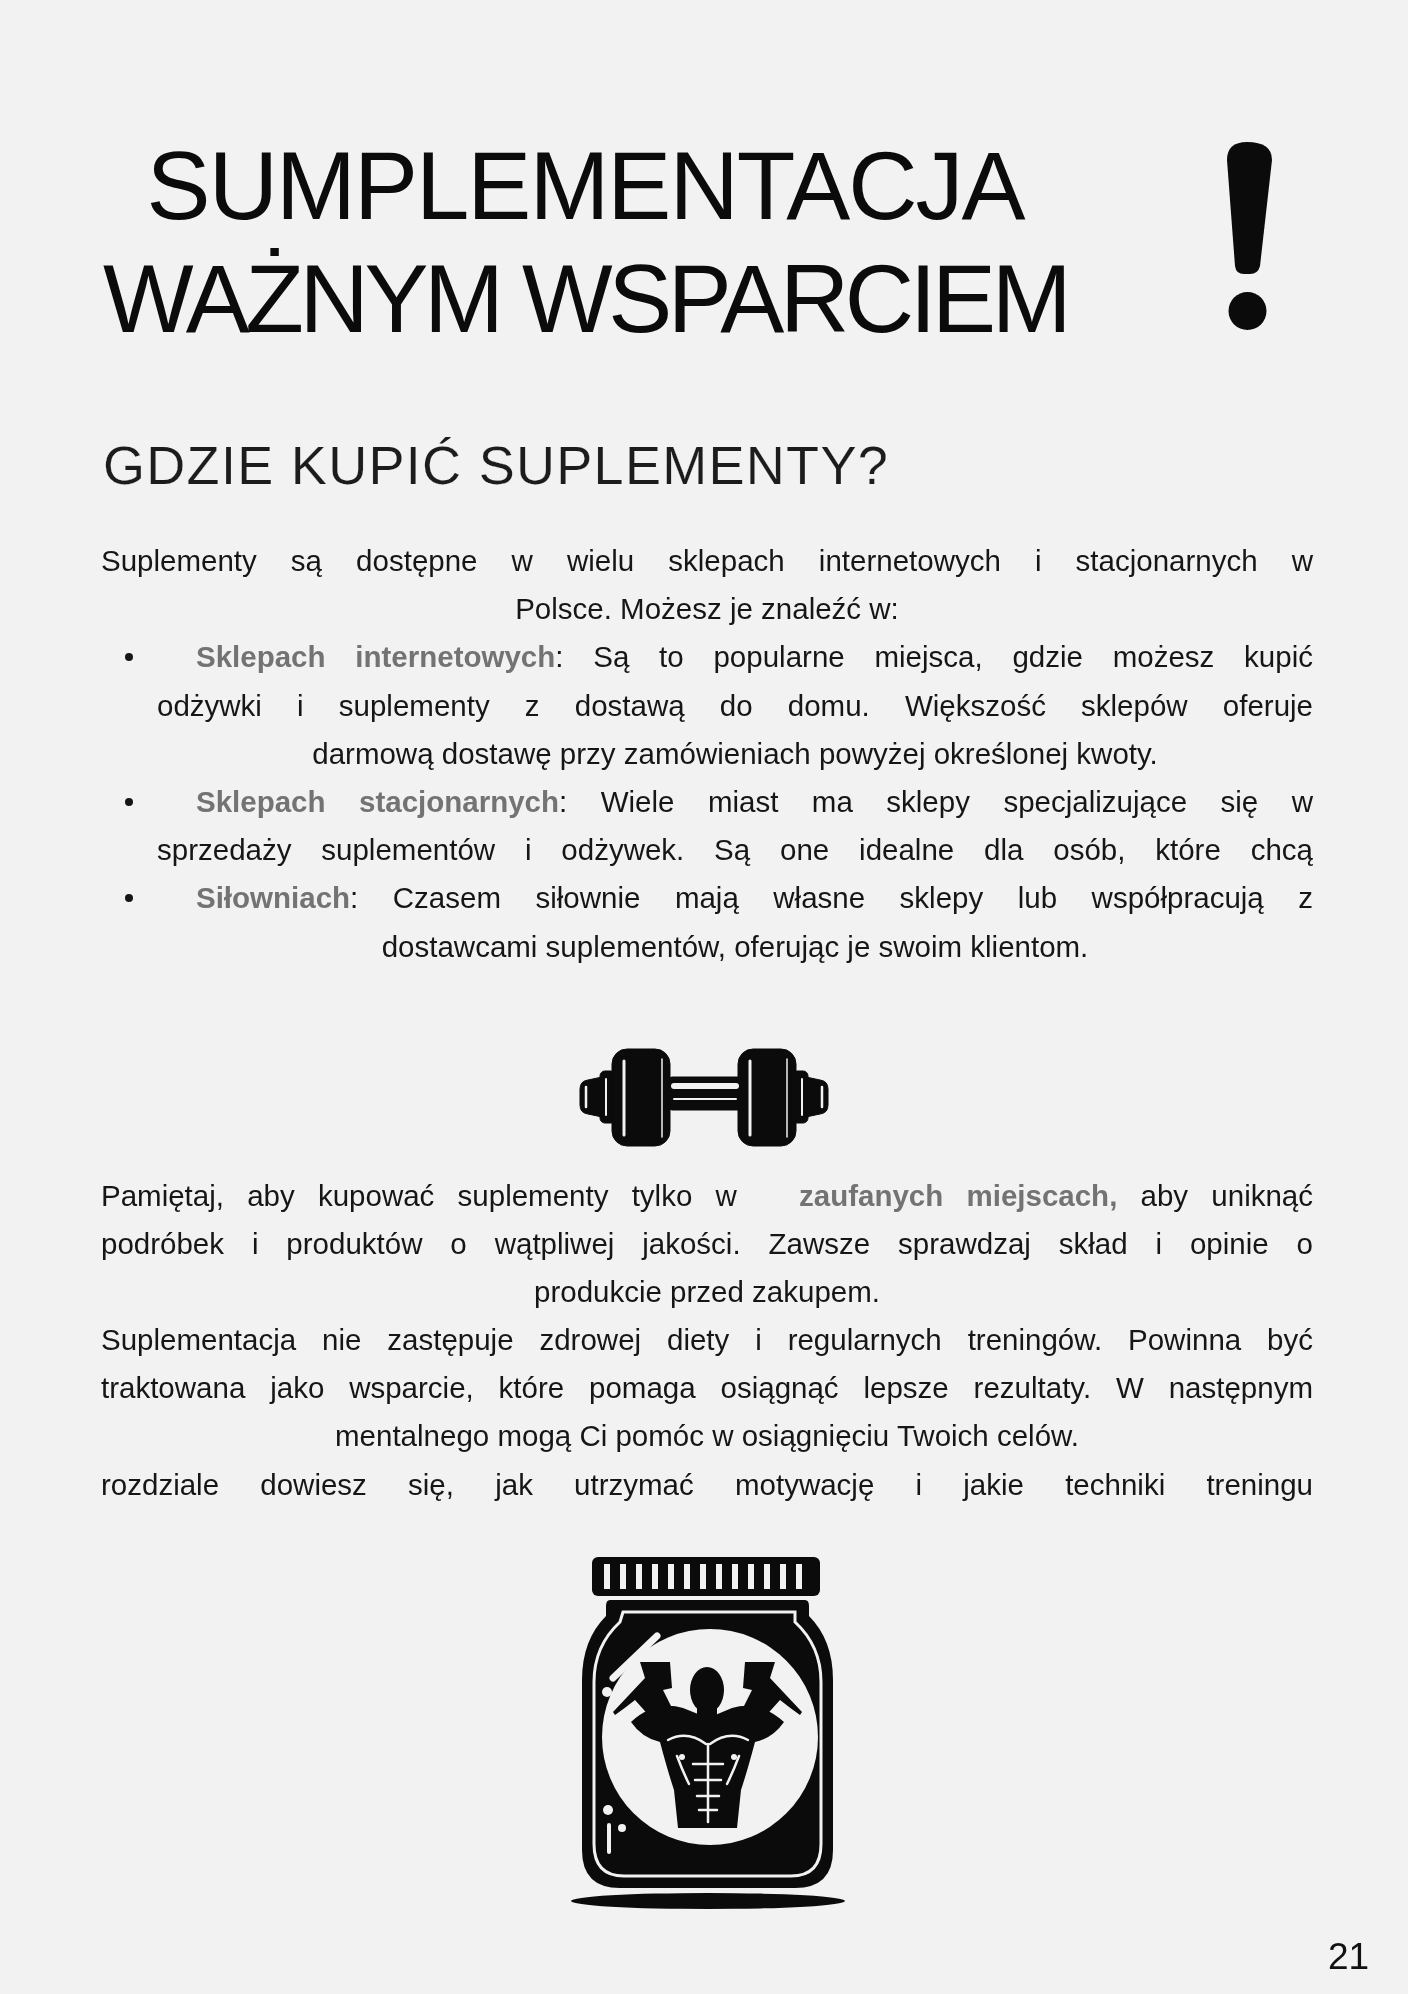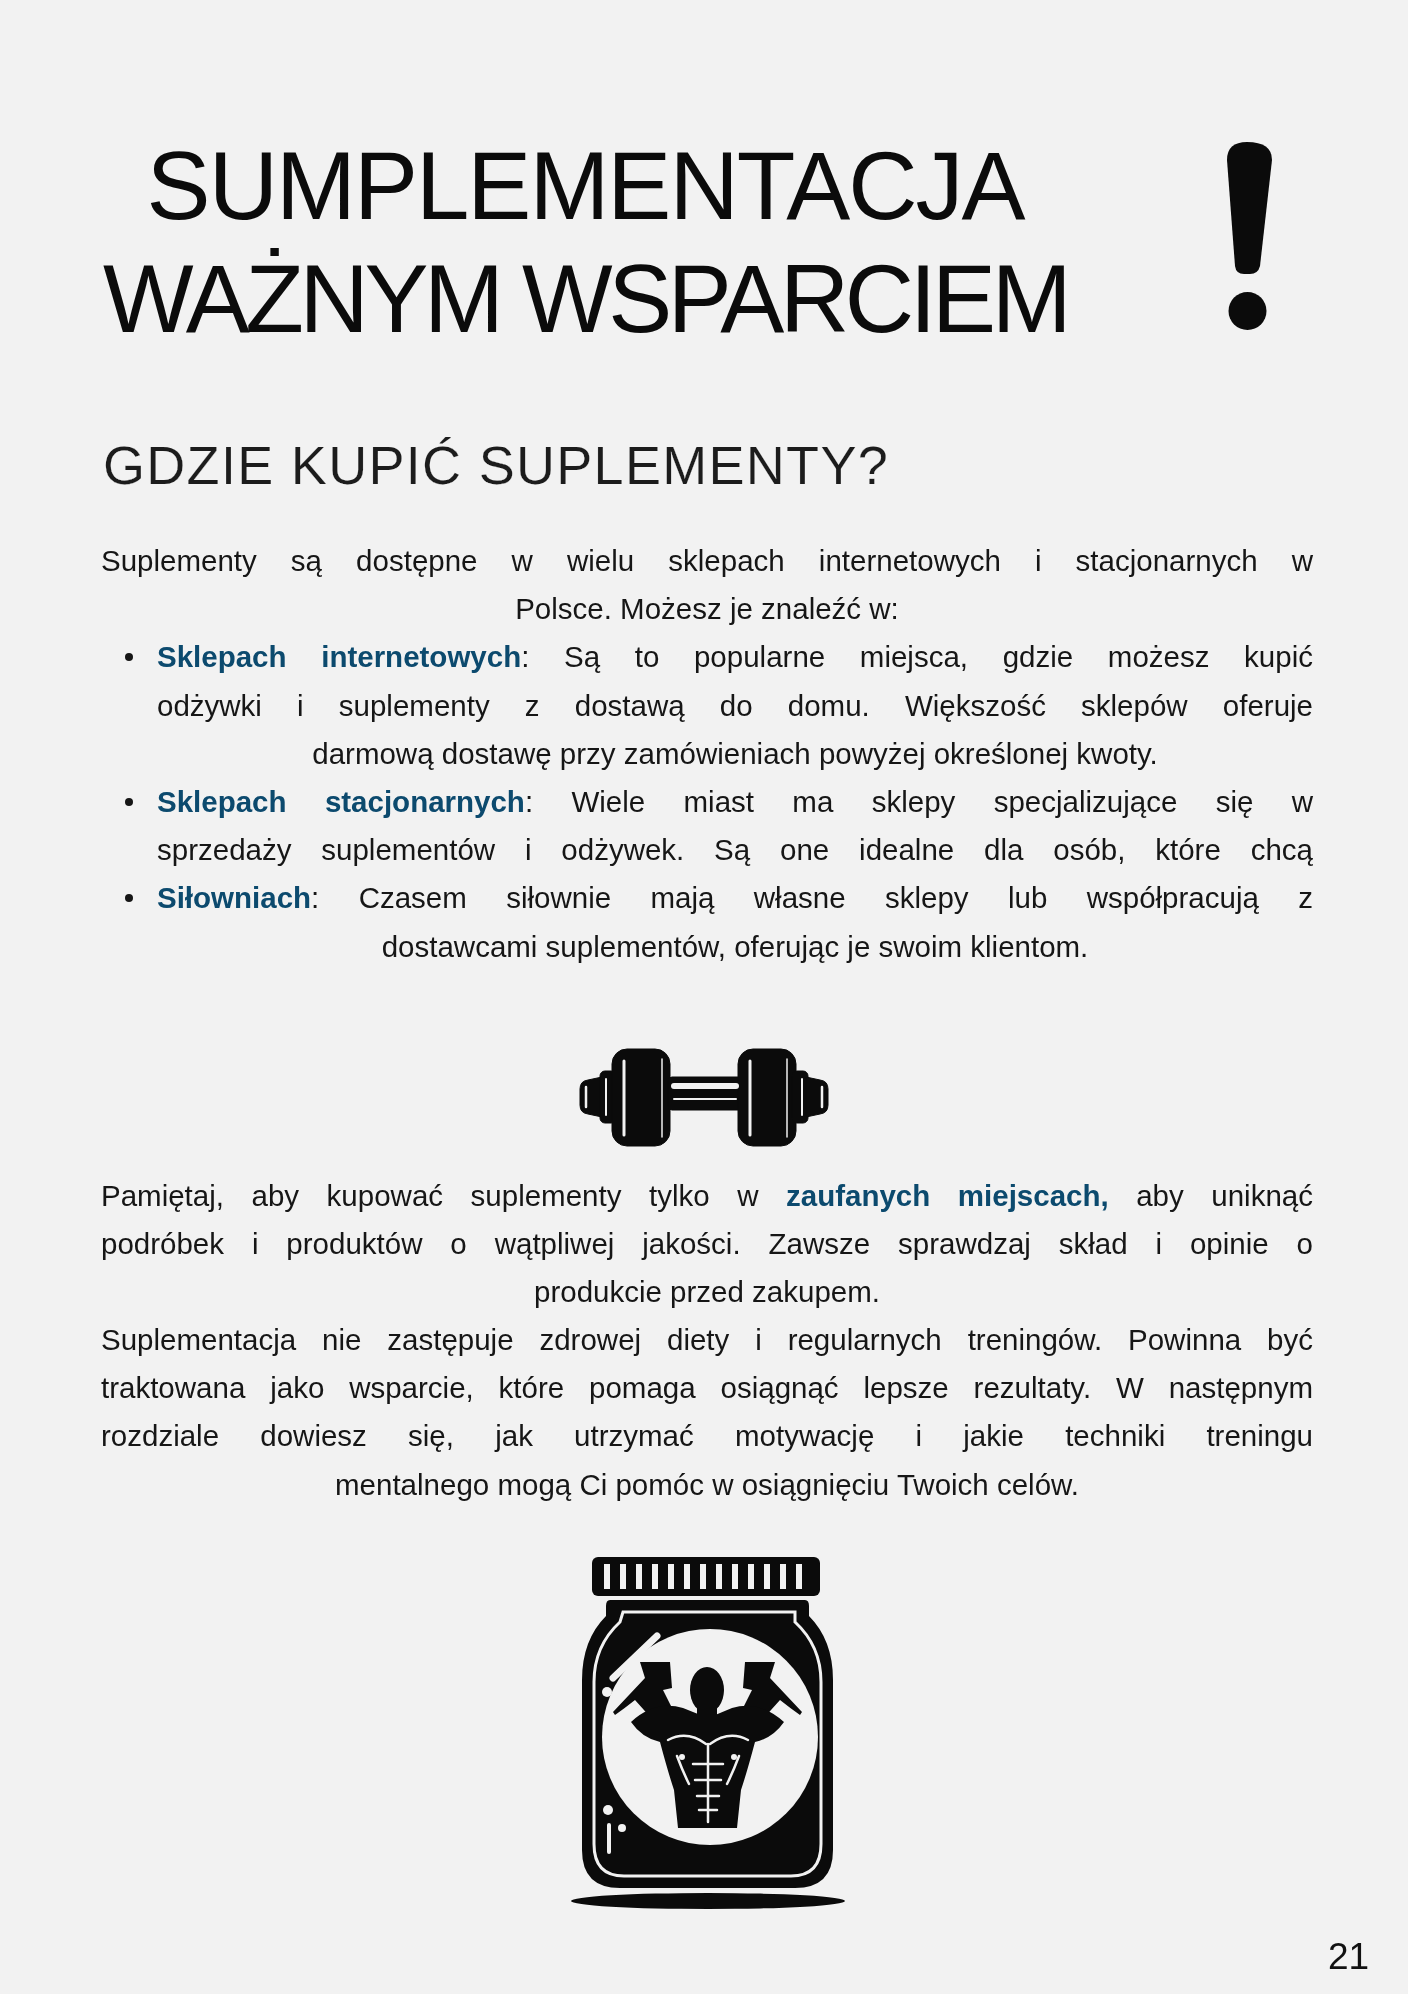--- a/index.html
+++ b/index.html
@@ -19,21 +19,21 @@
   
   .subhead { left: 103px; top: 435px; margin: 0; font-weight: 400; font-size: 54px; line-height: 60px; color: #1c1c1c; letter-spacing: 1.3px; white-space: nowrap; -webkit-text-stroke: 0.2px #f2f2f2; }
 
   
   .textblock { left: 101px; width: 1212px; font-size: 29.5px; line-height: 48.2px; color: #161616; }
   .line { display: block; white-space: nowrap; height: 48.2px; }
   .line.j { text-align: justify; text-align-last: justify; }
   .line.l { text-align: center; }
   .bullet-item { position: relative; padding-left: 56px; }
   .bullet-dot { position: absolute; left: 24px; top: 20px; width: 8px; height: 8px; border-radius: 50%; background: #161616; }
-  b { font-weight: 700; color: #0c4a6e; }
+  b { font-weight: 700; color: #737373; margin-left: 39px; }
 
   .dumbbell { left: 578px; top: 1047px; width: 252px; height: 101px; }
   .jar { left: 565px; top: 1550px; width: 285px; height: 365px; }
 
   .page-num { left: 1328px; top: 1937px; font-size: 37px; line-height: 40px; color: #111; }
 </style>
 </head>
 <body>
 
 <h1 class="abs headline">
@@ -102,22 +102,22 @@
     <path d="M209,12 L209,90" stroke-width="1.5"></path>
   </g>
 </svg>
 
 <div class="abs textblock" style="top:1171.5px;">
   <span class="line j"><span>Pamiętaj, aby kupować suplementy tylko w </span><b>zaufanych miejscach,</b><span> aby uniknąć</span></span>
   <span class="line j">podróbek i produktów o wątpliwej jakości. Zawsze sprawdzaj skład i opinie o</span>
   <span class="line l">produkcie przed zakupem.</span>
   <span class="line j">Suplementacja nie zastępuje zdrowej diety i regularnych treningów. Powinna być</span>
   <span class="line j">traktowana jako wsparcie, które pomaga osiągnąć lepsze rezultaty. W następnym</span>
+  <span class="line l">mentalnego mogą Ci pomóc w osiągnięciu Twoich celów.</span>
   <span class="line j">rozdziale dowiesz się, jak utrzymać motywację i jakie techniki treningu</span>
-  <span class="line l">mentalnego mogą Ci pomóc w osiągnięciu Twoich celów.</span>
 </div>
 
 <svg class="abs jar" viewBox="0 0 285 365">
 
   <ellipse cx="143" cy="351" rx="137" ry="8" fill="#0b0b0b"></ellipse>
 
   <rect x="27" y="7" width="228" height="39" rx="6" fill="#0b0b0b"></rect>
   <g fill="#f2f2f2">
     <rect x="39" y="14" width="6" height="25"></rect>
     <rect x="55" y="14" width="6" height="25"></rect>

